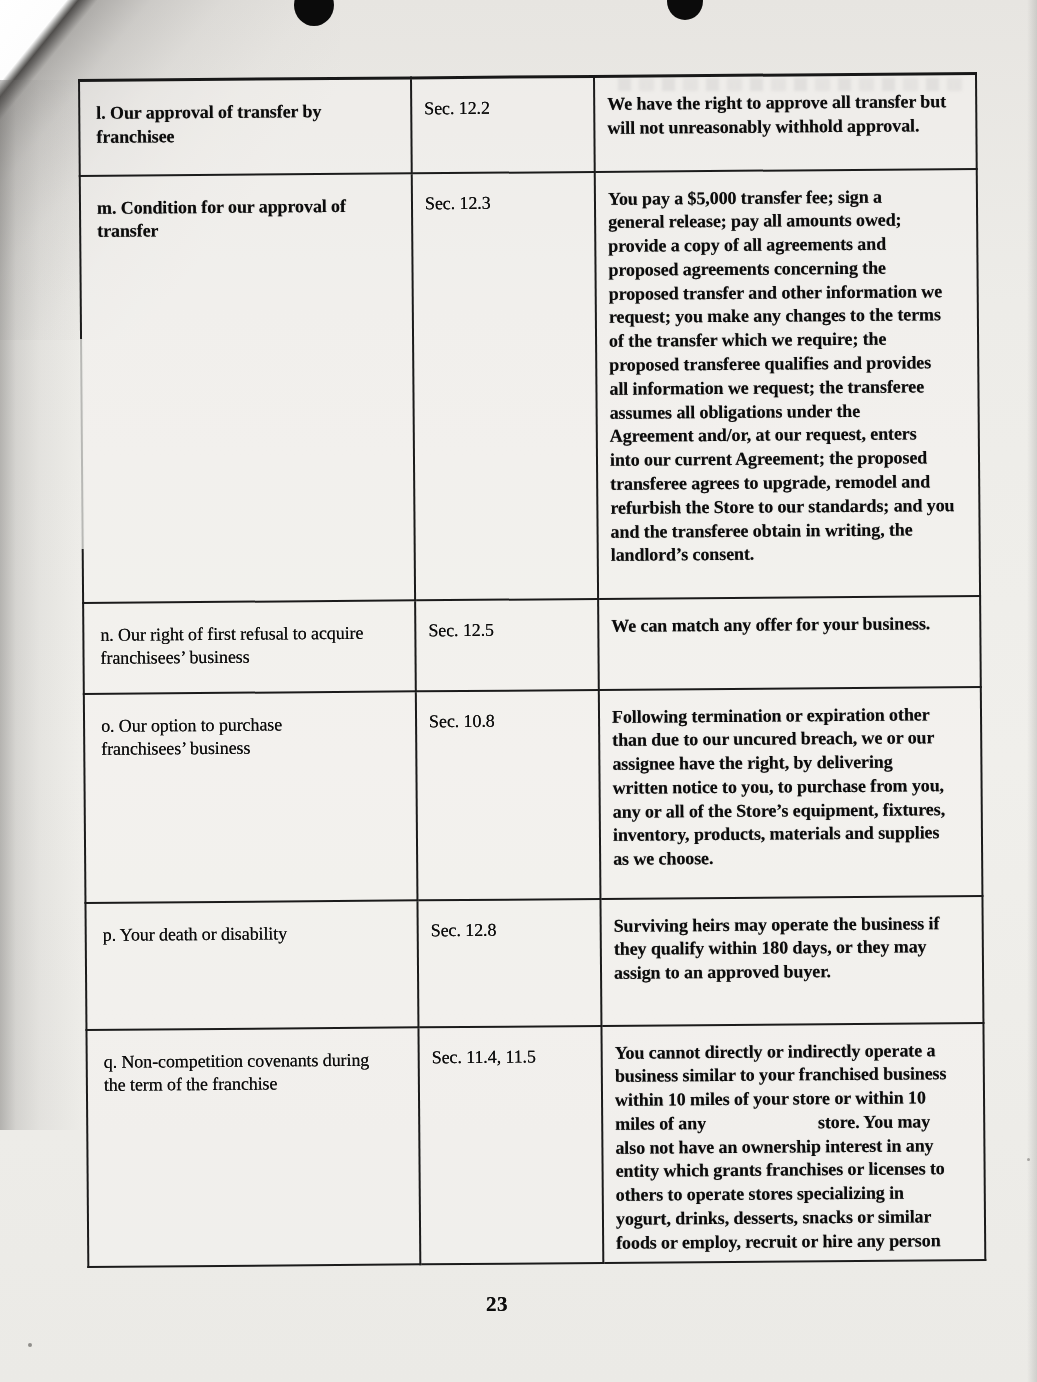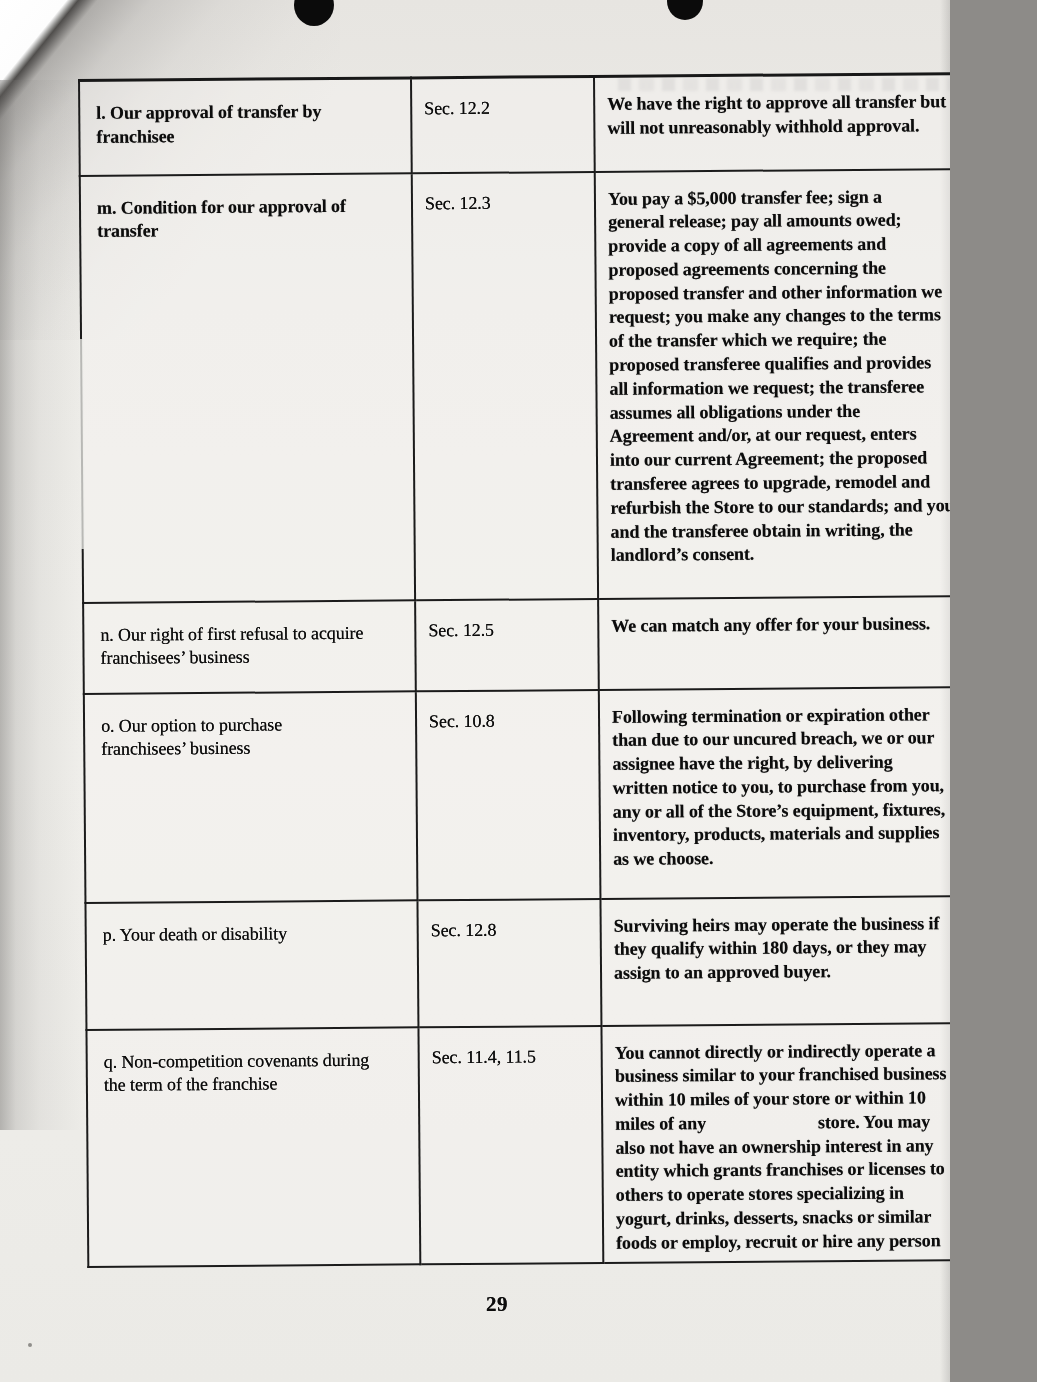--- a/index.html
+++ b/index.html
@@ -1,19 +1,19 @@
 <!DOCTYPE html>
 <html><head>
 <meta charset="utf-8">
 <style>
   * { box-sizing: border-box; margin: 0; padding: 0; }
   html, body { background: #8d8b88; }
   .page {
     position: relative;
-    width: 950px;
+    width: 1037px;
     height: 1382px;
     overflow: hidden;
     background: linear-gradient(180deg, #e7e5e1 0%, #edece8 22%, #f0efeb 55%, #ebeae6 100%);
     font-family: "Liberation Serif", serif;
     color: #0c0c0c;
   }
   
   .corner-shadow {
     position: absolute; top: 0; left: 0; width: 340px; height: 340px;
     background: linear-gradient(129deg,
@@ -222,15 +222,15 @@
 others to operate stores specializing in
 yogurt, drinks, desserts, snacks or similar
 foods or employ, recruit or hire any person</span></div>
             </td>
       </tr>
 
     </tbody>
       </table>
   </div>
 
-  <div class="page-number">29</div>
+  <div class="page-number">23</div>
 
 </div>
 
 </body></html>

